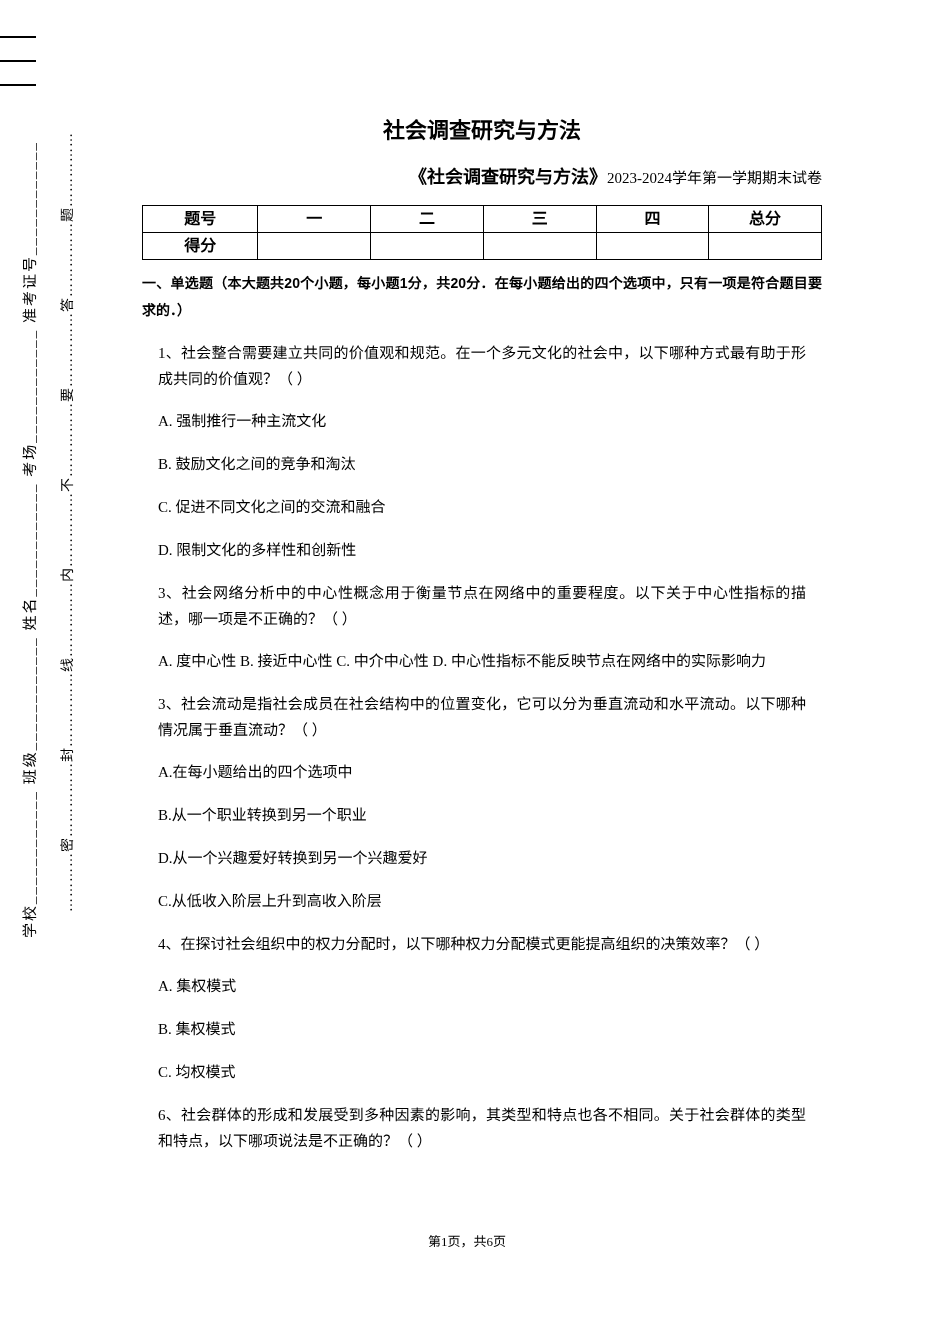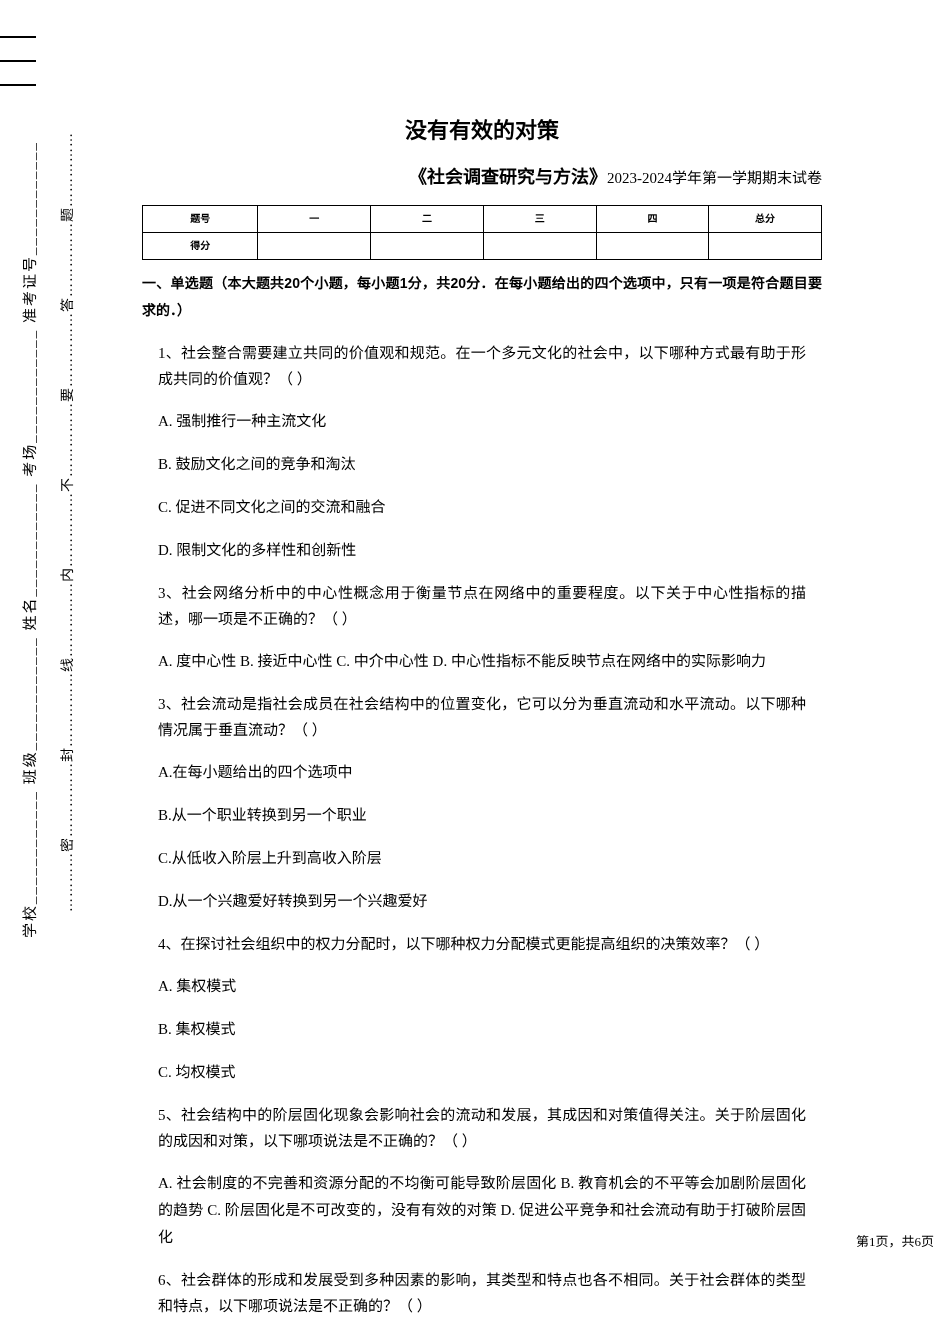--- a/index.html
+++ b/index.html
@@ -57,21 +57,21 @@
   .subtitle .course {
     font-weight:bold;
     font-size:18px;
     font-family:"Liberation Sans","DejaVu Sans",sans-serif;
   }
 
   table.score-table {
     width:100%;
     border-collapse:collapse;
     table-layout:fixed;
-    font-size:10px;
+    font-size:16px;
     margin:4px 0 10px 0;
   }
   table.score-table th, table.score-table td {
     border:1px solid #000;
     height:23px;
     padding:0 4px;
     text-align:center;
   }
   table.score-table th { font-weight:bold; font-family:"Liberation Sans","DejaVu Sans",sans-serif; }
   table.score-table col.first { width:17%; }
@@ -87,42 +87,42 @@
 
   .question { margin:0 0 14px 0; }
   .question p { margin:16px; text-align:justify; }
   .question .stem { line-height:26px; }
   .question .option { line-height:27px; }
 
   .footer {
     position:absolute;
     left:0; right:16px;
     bottom:94px;
-    text-align:right;
+    text-align:center;
     font-size:13px;
   }
 </style>
 </head>
 <body>
 
 <div class="page">
 
   <div class="corner-marks">
     <div class="dash"></div>
     <div class="dash"></div>
     <div class="dash"></div>
   </div>
 
   <div class="rot seal-labels">学校____________ 班级____________ 姓名____________ 考场____________ 准考证号____________</div>
 
   <div class="rot seal-line">…………密……………封……………线……………内……………不……………要……………答……………题……………</div>
 
   <div class="content">
 
-    <h1 class="title">没有有效的对策</h1>
+    <h1 class="title">社会调查研究与方法</h1>
 
     <div class="subtitle">
       <span class="course">《社会调查研究与方法》</span><span>2023-2024学年第一学期期末试卷</span>
     </div>
 
     <table class="score-table">
       <colgroup>
         <col class="first">
           <col>
           <col>
@@ -162,35 +162,31 @@
 
     <div class="question">
       <p class="stem">3、社会网络分析中的中心性概念用于衡量节点在网络中的重要程度。以下关于中心性指标的描述，哪一项是不正确的？（ ）</p>
       <p class="option">A. 度中心性 B. 接近中心性 C. 中介中心性 D. 中心性指标不能反映节点在网络中的实际影响力</p>
     </div>
 
     <div class="question">
       <p class="stem">3、社会流动是指社会成员在社会结构中的位置变化，它可以分为垂直流动和水平流动。以下哪种情况属于垂直流动？（ ）</p>
       <p class="option">A.在每小题给出的四个选项中</p>
       <p class="option">B.从一个职业转换到另一个职业</p>
+      <p class="option">D.从一个兴趣爱好转换到另一个兴趣爱好</p>
       <p class="option">C.从低收入阶层上升到高收入阶层</p>
-      <p class="option">D.从一个兴趣爱好转换到另一个兴趣爱好</p>
     </div>
 
     <div class="question">
       <p class="stem">4、在探讨社会组织中的权力分配时，以下哪种权力分配模式更能提高组织的决策效率？（ ）</p>
       <p class="option">A. 集权模式</p>
       <p class="option">B. 集权模式</p>
       <p class="option">C. 均权模式</p>
     </div>
 
-    <div class="question">
-      <p class="stem">5、社会结构中的阶层固化现象会影响社会的流动和发展，其成因和对策值得关注。关于阶层固化的成因和对策，以下哪项说法是不正确的？（ ）</p>
-      <p class="option">A. 社会制度的不完善和资源分配的不均衡可能导致阶层固化 B. 教育机会的不平等会加剧阶层固化的趋势 C. 阶层固化是不可改变的，没有有效的对策 D. 促进公平竞争和社会流动有助于打破阶层固化</p>
-    </div>
 
     <div class="question">
       <p class="stem">6、社会群体的形成和发展受到多种因素的影响，其类型和特点也各不相同。关于社会群体的类型和特点，以下哪项说法是不正确的？（ ）</p>
     </div>
 
   </div>
 
   <div class="footer">第1页，共6页</div>
 
 </div>

